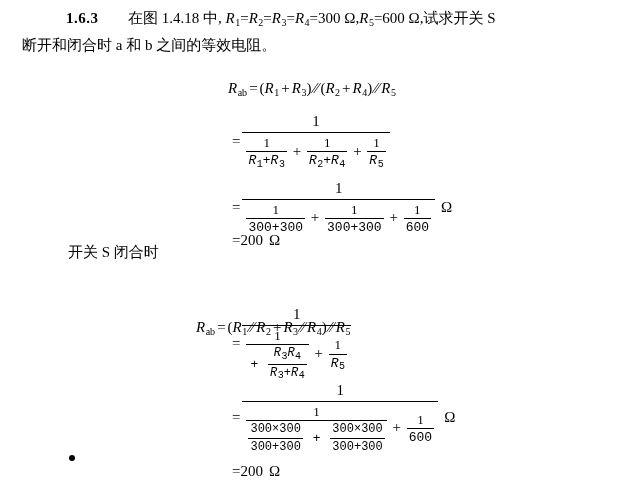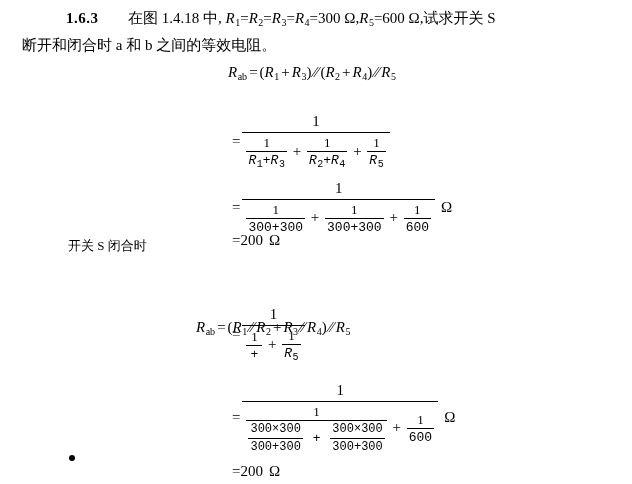--- a/index.html
+++ b/index.html
@@ -54,22 +54,22 @@
   }
   .sol-label {
     font-weight: bold;
   }
   .gap-s { display: inline-block; width: 14px; }
   .gap-m { display: inline-block; width: 22px; }
 
   .p-closed {
     position: absolute;
     left: 68px;
-    top: 237px;
-    font-size: 13px;
+    top: 243px;
+    font-size: 15px;
   }
 
   
   .math {
     font-family: "Liberation Serif", serif;
     font-size: 15px;
     white-space: nowrap;
   }
   .it { font-style: italic; }
   sub.s {
@@ -115,21 +115,21 @@
     font-family: Liberation Mono, monospace;
   }
   .tiny { font-size: 12px; }
 
   .eqline { position: absolute; }
   .eqrow { display: flex; align-items: center; }
   .eqsign { margin-right: 2px; }
   .unit { margin-left: 6px; font-style: normal; }
 
   
-  #eq1 { left: 228px; top: 64px; }
+  #eq1 { left: 228px; top: 80px; }
   #eq2 { left: 232px; top: 112px; }
   #eq3 { left: 232px; top: 179px; }
   #eq4 { left: 232px; top: 232px; }
   #eq5 { left: 196px; top: 275px; margin-top: 44px; }
   #eq6 { left: 232px; top: 305px; }
   #eq7 { left: 232px; top: 381px; }
   #eq8 { left: 232px; top: 463px; }
 
   .bullet {
     position: absolute;
@@ -206,20 +206,21 @@
   <div class="eqline math" id="eq6">
     <div class="eqrow">
       <span class="eqsign">=</span>
       <span class="frac">
         <span class="numer">1</span>
         <span class="denom">
           <span class="sfrac">
             <span class="numer">1</span>
             <span class="denom">
               <span class="op">+</span>
+              <span class="sfrac tiny"><span class="numer"><span class="it">R</span><sub class="s">3</sub><span class="it">R</span><sub class="s">4</sub></span><span class="denom"><span class="it">R</span><sub class="s">3</sub>+<span class="it">R</span><sub class="s">4</sub></span></span>
             </span>
           </span>
           <span class="op">+</span>
           <span class="sfrac"><span class="numer">1</span><span class="denom"><span class="it">R</span><sub class="s">5</sub></span></span>
         </span>
       </span>
     </div>
   </div>
 
   <div class="eqline math" id="eq7">

